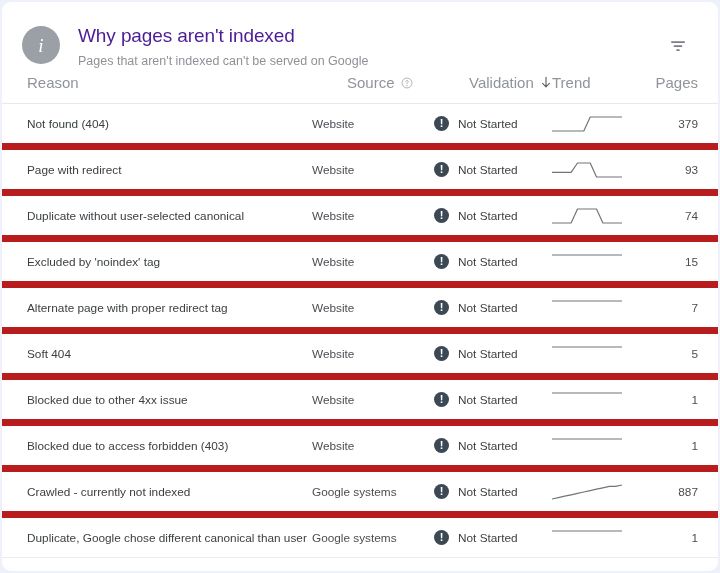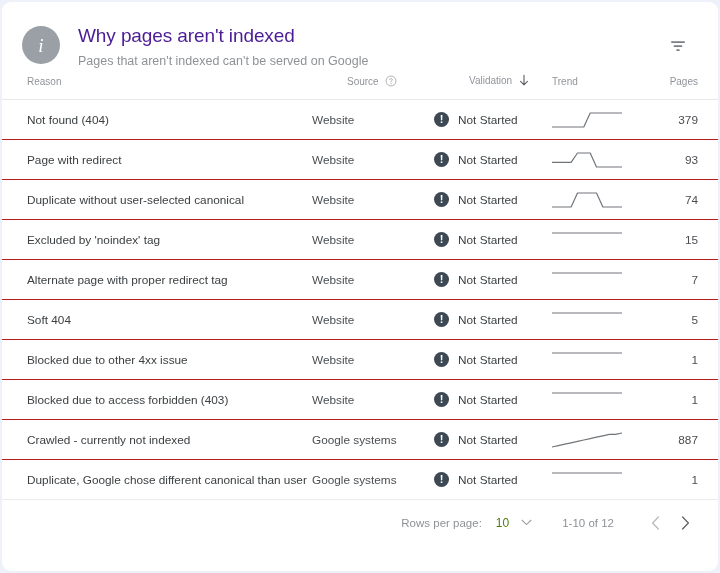--- a/index.html
+++ b/index.html
@@ -83,39 +83,39 @@
     border-collapse: collapse;
     table-layout: fixed;
   }
   col.c-reason   { width: 310px; }
   col.c-source   { width: 122px; }
   col.c-valid    { width: 118px; }
   col.c-trend    { width: 100px; }
   col.c-pages    { width: 66px; }
 
   thead th {
-    font-size: 10px;
+    font-size: 15px;
     font-weight: 400;
     color: #90949a;
     text-align: left;
     padding: 0 0 12px 0;
     vertical-align: bottom;
     border-bottom: 1px solid #e6e8eb;
   }
   thead th.th-reason { padding-left: 25px; }
   thead th.th-pages  { text-align: right; padding-right: 20px; }
 
   .th-inline { display: inline-flex; align-items: center; gap: 6px; margin-left: 35px; }
 
   tbody td {
     font-size: 11.8px;
     color: #3c4043;
     padding: 0;
     height: 39px;
-    border-bottom: 1px solid #b91c1c;
+    border-bottom: 7px solid #b91c1c;
     vertical-align: middle;
   }
   tbody tr:last-child td { border-bottom: 1px solid #ebedef; }
 
   td.td-reason { padding-left: 25px; color: #3c4043; }
   td.td-source { color: #4a4e52; }
   td.td-valid  { color: #3c4043; }
   td.td-pages  { text-align: right; padding-right: 20px; color: #4a4e52; }
 
   .valid-cell { display: flex; align-items: center; gap: 9px; }

